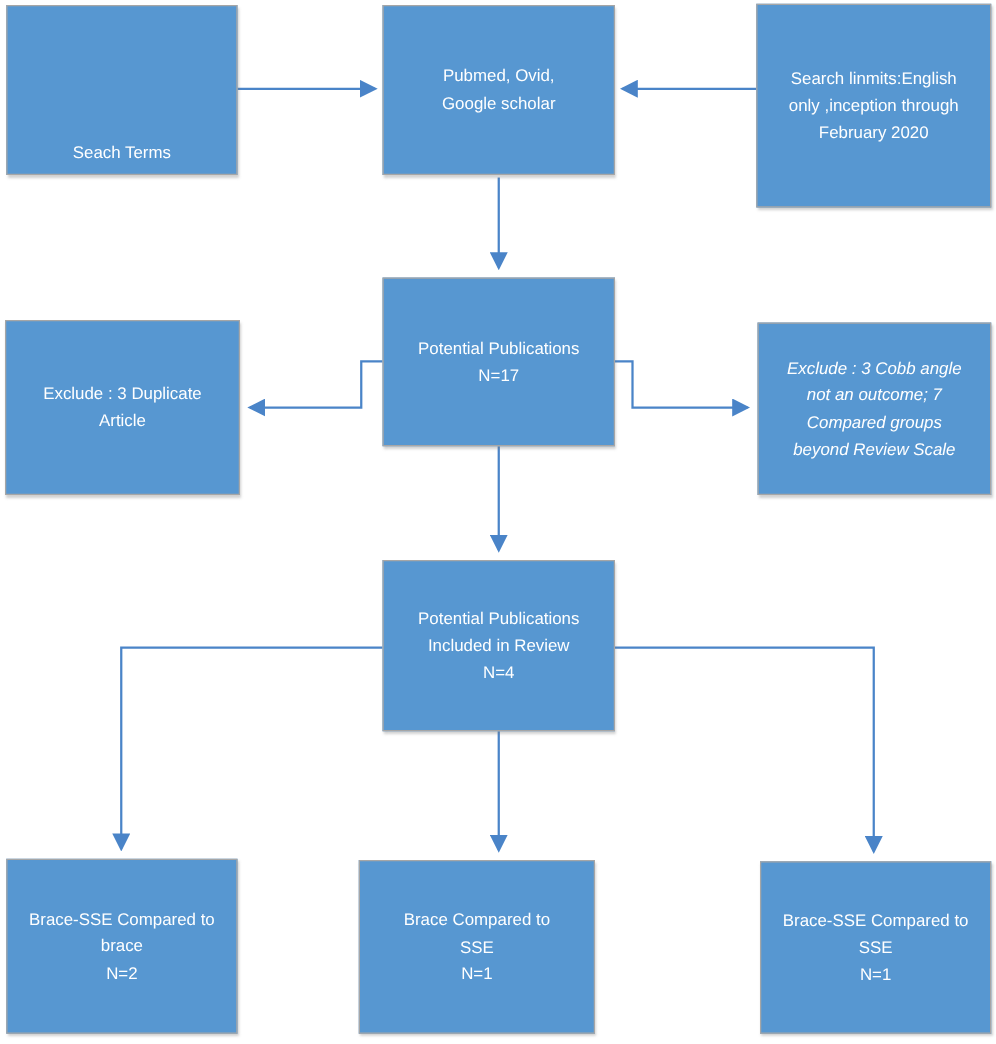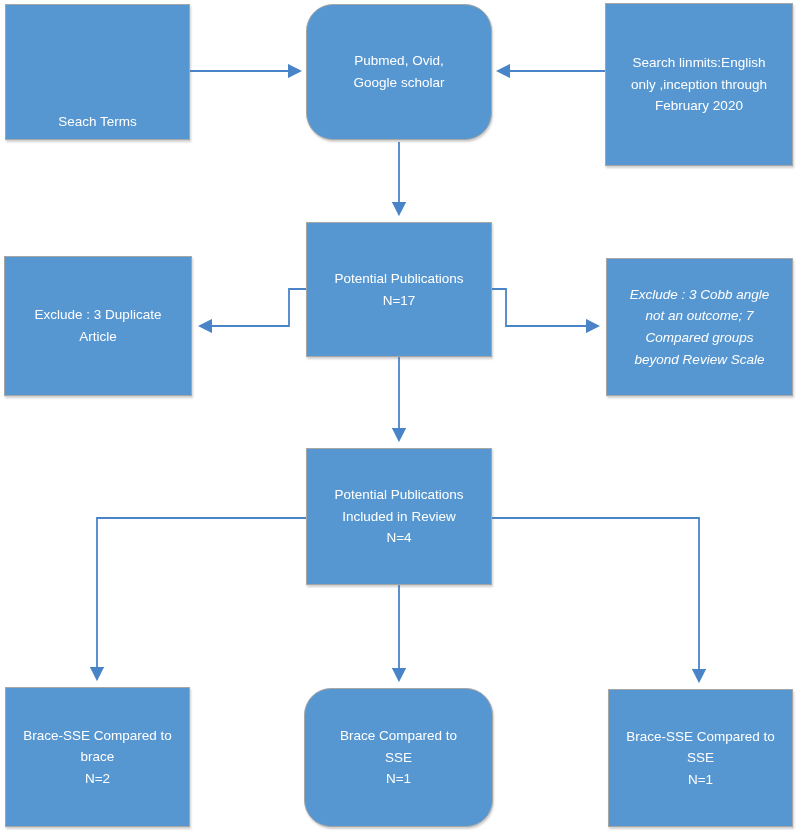--- a/index.html
+++ b/index.html
@@ -31,28 +31,28 @@
   }
   .node .label {
     color: var(--box-text);
     font-size: 13.5px;
     line-height: 1.6;
     text-align: center;
     white-space: pre-line;
   }
   
   #n-search-terms      { left: 5px;   top: 4px;   width: 185px; height: 136px; align-items: flex-end; }
-  #n-databases         { left: 306px; top: 4px;   width: 186px; height: 136px; border-radius: 27px; }
+  #n-databases         { left: 306px; top: 4px;   width: 186px; height: 136px; }
   #n-search-limits     { left: 605px; top: 3px;   width: 188px; height: 163px; }
   #n-exclude-duplicate { left: 4px;   top: 256px; width: 188px; height: 140px; justify-content: center; }
   #n-potential-pubs    { left: 306px; top: 222px; width: 186px; height: 135px; }
   #n-exclude-cobb      { left: 606px; top: 258px; width: 187px; height: 138px; font-style: italic; }
   #n-included-review   { left: 306px; top: 448px; width: 186px; height: 137px; }
   #n-brace-sse-brace   { left: 5px;   top: 687px; width: 185px; height: 140px; }
-  #n-brace-sse         { left: 304px; top: 688px; width: 189px; height: 139px; border-radius: 27px; }
+  #n-brace-sse         { left: 287px; top: 688px; width: 189px; height: 139px; }
   #n-brace-sse-sse     { left: 608px; top: 689px; width: 185px; height: 138px; }
 
   .connectors {
     position: absolute;
     left: 0; top: 0;
     width: 797px; height: 835px;
     pointer-events: none;
   }
   .connectors polyline {
     fill: none;

